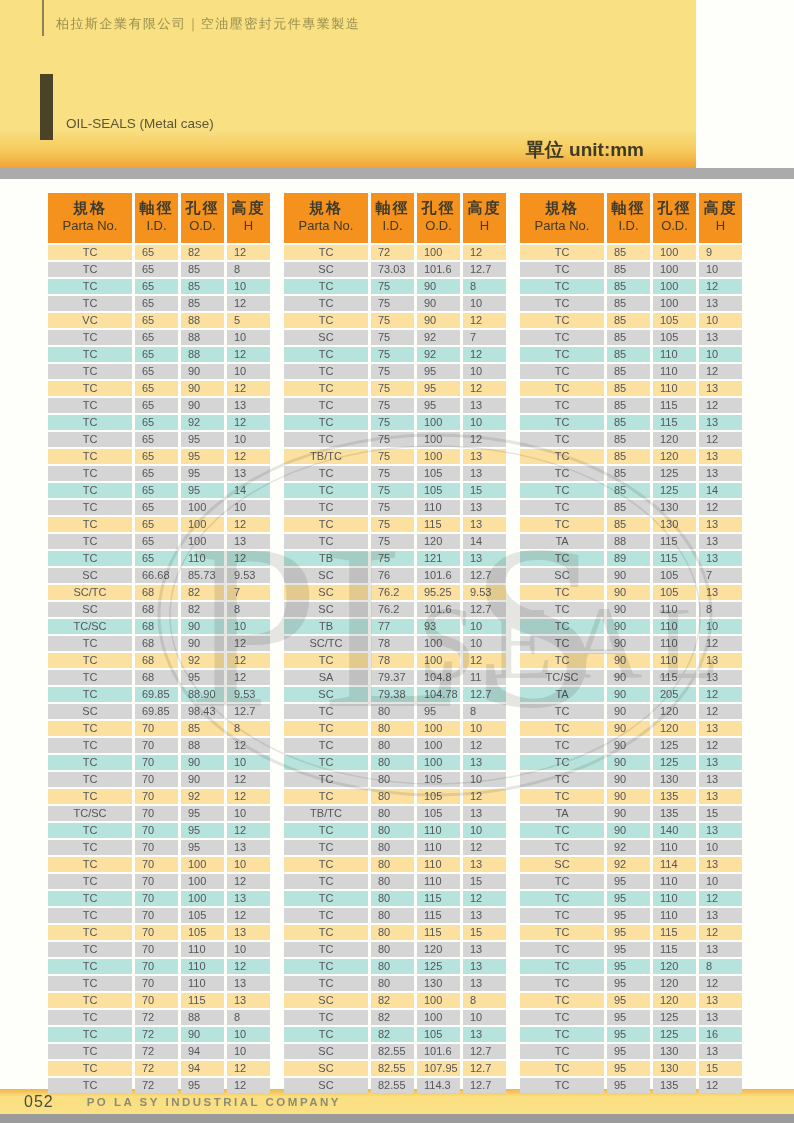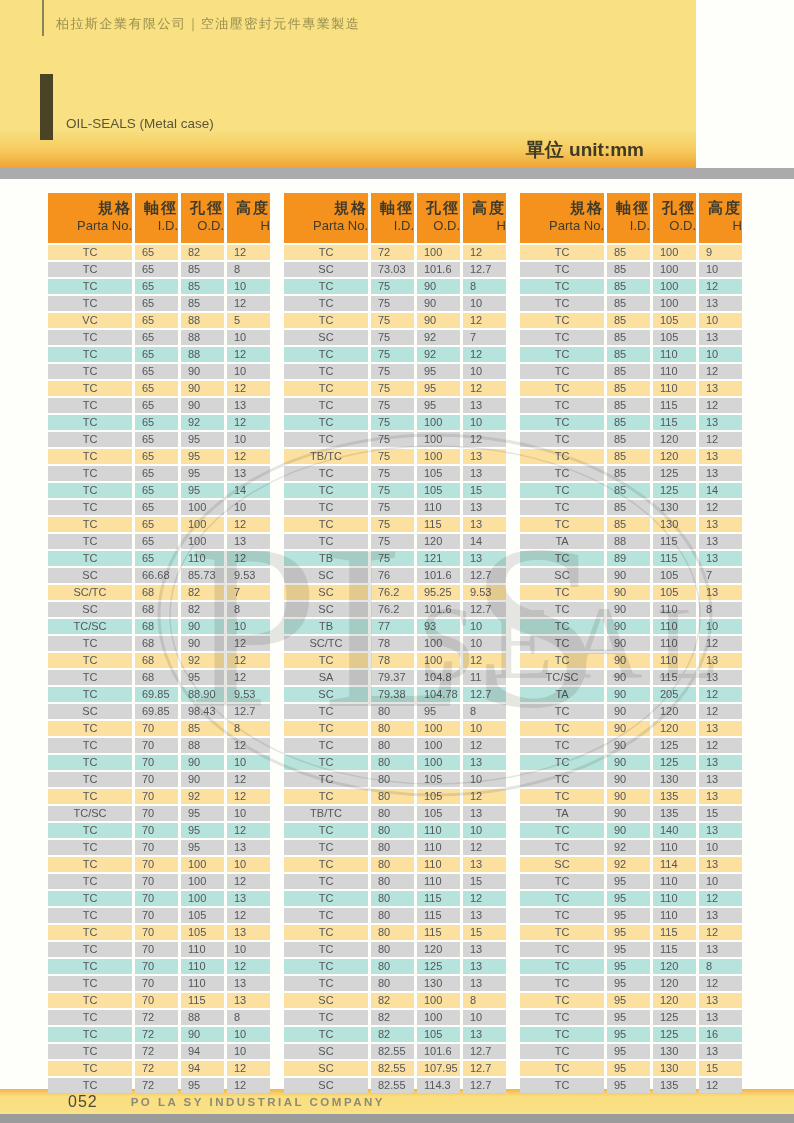--- a/index.html
+++ b/index.html
@@ -32,21 +32,21 @@
   .unit-label { position:absolute; top:137px; right:52px;
     font-size:19px; color:#3F3A24;font-weight:bold; }
   
   .tables-row {
     position:absolute; top:193px; left:48px; width:694px;
     display:flex; gap:14px; z-index:1;
   }
   .seal-table { flex:1; display:flex; flex-direction:column; gap:2px; }
   .t-head, .t-row { display:grid; grid-template-columns:84px 1fr 1fr 1fr; gap:0 3px; }
   .h-cell {
-    background:var(--header_orange,#F5921E); color:#3F3B2C; text-align:right;
+    background:var(--header_orange,#F5921E); color:#3F3B2C; text-align:center;
     height:50px; padding-top:5px;
   }
   .h-zh { font-size:15px; font-weight:700; letter-spacing:2px; line-height:20px; }
   .h-en { font-size:13px; line-height:16px; }
   .t-cell { height:15px; line-height:15px; font-size:11px; color:#55565A; overflow:hidden; }
   .t-cell.col0 { text-align:center; }
   .t-cell.col1, .t-cell.col2, .t-cell.col3 { text-align:left; padding-left:7px; }
   .t-row:nth-child(4n+1) .t-cell, .t-row:nth-child(4n+3) .t-cell { background:var(--row_gray,#D5D5D5); }
   .t-row:nth-child(4n+2) .t-cell { background:var(--row_cream,#FBE09F); }
   .t-row:nth-child(4n)   .t-cell { background:var(--row_cyan,#B6E3DB); }
@@ -54,21 +54,21 @@
   .watermark {
     position:absolute; left:150px; top:428px; width:570px; height:375px;
     z-index:2; opacity:0.22; mix-blend-mode:multiply; pointer-events:none;
   }
   
   .footer-band {
     position:absolute; top:1089px; left:0; width:794px; height:25px;
     background:linear-gradient(180deg,#F2B44C 0%, #F9DF7F 30%, #F9E187 100%);
     display:flex; align-items:center;
   }
-  .footer-page { margin-left:68px; font-size:16px; letter-spacing:1px; color:#4D4A3C; }
+  .footer-page { margin-left:24px; font-size:16px; letter-spacing:1px; color:#4D4A3C; }
   .footer-company { margin-left:33px; font-size:11.5px; font-weight:700;
     letter-spacing:2.5px; color:#8D8A78; }
   .bottom-gray { position:absolute; top:1114px; left:0; width:794px; height:9px;
     background:var(--footer_gray_band,#9B9B9B); }
 </style>
 </head>
 <body>
 
 <div class="page">
 

